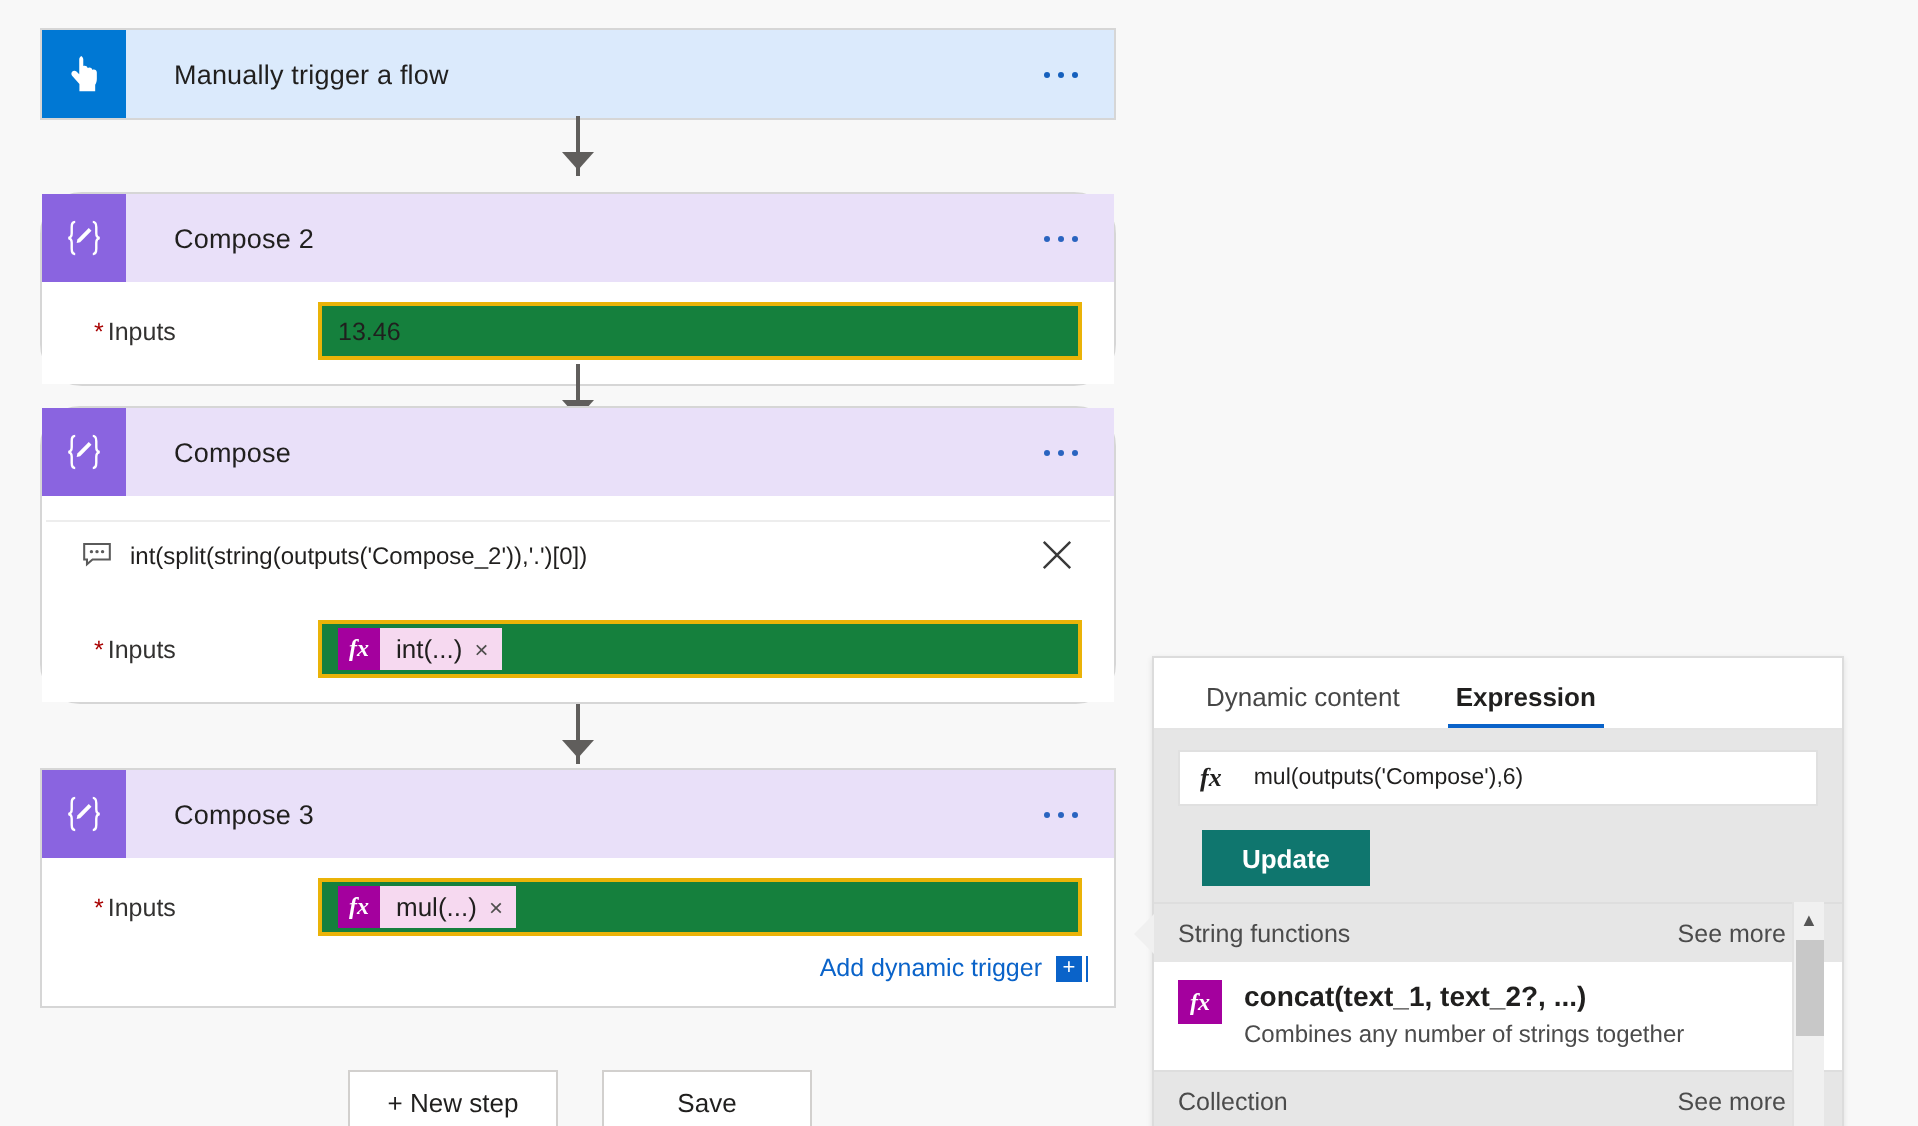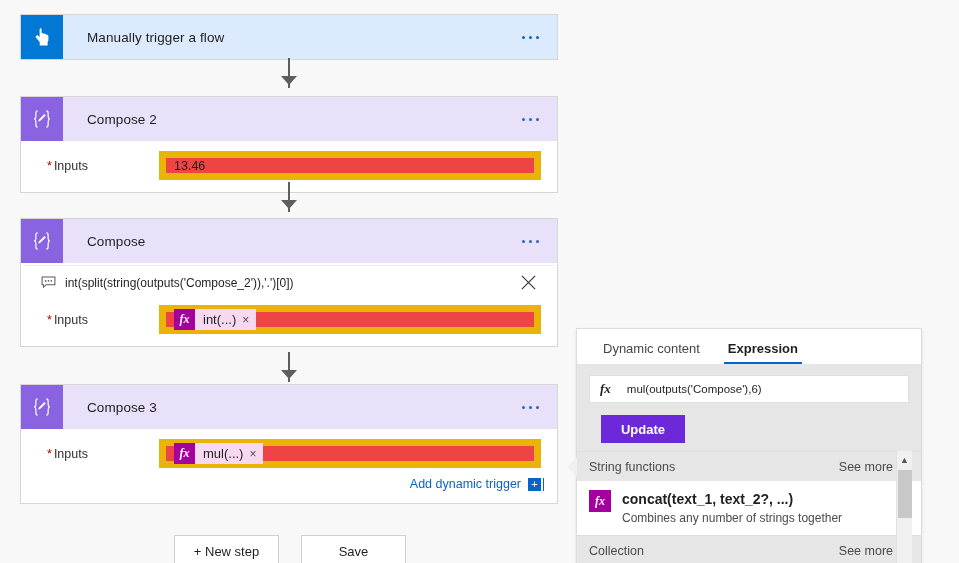--- a/index.html
+++ b/index.html
@@ -68,35 +68,35 @@
   }
   .field-label {
     width: 122px; min-width: 122px;
     font-size: 12.5px; color: #323130;
     padding-left: 10px;
   }
   .field-label .req { color: #a80000; margin-right: 2px; }
   .field-input {
     flex: 1;
     height: 29px;
-    border: 7px solid #eab308;
-    background: #ef4444;
+    border: 2px solid #eab308;
+    background: #15803d;
     display: flex; align-items: center;
     padding: 0 8px;
     font-size: 12.5px;
     color: #201f1e;
     text-align: center;
   }
 
   
   .expr-line {
     display: flex; align-items: center;
     border-top: 1px solid #ededed;
     padding: 8px 14px 6px 18px;
-    margin: 2px 2px;
+    margin: 12px 2px;
   }
   .expr-icon { margin-right: 9px; display: flex; align-items: center; }
   .expr-text {
     flex: 1;
     font-size: 12px;
     color: #201f1e;
     white-space: nowrap;
   }
   .expr-close { width: 26px; display: flex; justify-content: center; cursor: pointer; }
 
@@ -216,21 +216,21 @@
     font-size: 13px; color: #201f1e;
     margin-right: 16px;
   }
   .expr-field .expr-value {
     font-family: Liberation Sans, sans-serif;
     font-size: 11.5px; color: #201f1e;
   }
   .btn-update {
     margin: 12px 0 0 12px;
     width: 84px; height: 28px;
-    background: #6d28d9;
+    background: #0f766e;
     color: #fff; border: 0;
     font-size: 13px; font-weight: bold;
     cursor: pointer;
     font-family: "Liberation Sans", sans-serif;
   }
 
   .fn-list {
     position: absolute; left: 0; right: 0; top: 122px; bottom: 0;
     overflow: hidden;
   }
@@ -295,21 +295,21 @@
             <i></i>
             <i></i>
             <i></i>
           </div>
       </div>
     </div>
 
     <div class="connector" style="top:58px; height:30px;"></div>
     <div class="arrowhead" style="top:76px;"></div>
 
-    <div class="card compose" style="top:96px;">
+    <div class="card compose" style="top:96px;border-radius:21px;">
       <div class="card-header">
         <div class="card-icon">
           <svg width="24" height="22" viewBox="0 0 26 24" aria-hidden="true">
             <path fill="none" stroke="#ffffff" stroke-width="1.3" d="M8.2 3.2C6.6 3.2 6.3 4.4 6.3 6.1v3.3c0 1.5-.7 2.4-1.8 2.6 1.1.2 1.8 1.1 1.8 2.6v3.3c0 1.7.3 2.9 1.9 2.9"></path>
             <path fill="none" stroke="#ffffff" stroke-width="1.3" d="M17.8 3.2c1.6 0 1.9 1.2 1.9 2.9v3.3c0 1.5.7 2.4 1.8 2.6-1.1.2-1.8 1.1-1.8 2.6v3.3c0 1.7-.3 2.9-1.9 2.9"></path>
             <path fill="#ffffff" d="M15.6 6.6l1.5 1.5-6.2 6.2-1.9.4.4-1.9z"></path>
           </svg>
         </div>
         <div class="card-title">Compose 2</div>
         <div class="ellipsis">
@@ -324,21 +324,21 @@
             <span class="req">*</span><span>Inputs</span>
           </div>
           <div class="field-input">13.46</div>
         </div>
       </div>
     </div>
 
     <div class="connector" style="top:182px; height:30px;"></div>
     <div class="arrowhead" style="top:200px;"></div>
 
-    <div class="card compose" style="top:218px;">
+    <div class="card compose" style="top:203px;border-radius:20px;">
       <div class="card-header">
         <div class="card-icon">
           <svg width="24" height="22" viewBox="0 0 26 24" aria-hidden="true">
             <path fill="none" stroke="#ffffff" stroke-width="1.3" d="M8.2 3.2C6.6 3.2 6.3 4.4 6.3 6.1v3.3c0 1.5-.7 2.4-1.8 2.6 1.1.2 1.8 1.1 1.8 2.6v3.3c0 1.7.3 2.9 1.9 2.9"></path>
             <path fill="none" stroke="#ffffff" stroke-width="1.3" d="M17.8 3.2c1.6 0 1.9 1.2 1.9 2.9v3.3c0 1.5.7 2.4 1.8 2.6-1.1.2-1.8 1.1-1.8 2.6v3.3c0 1.7-.3 2.9-1.9 2.9"></path>
             <path fill="#ffffff" d="M15.6 6.6l1.5 1.5-6.2 6.2-1.9.4.4-1.9z"></path>
           </svg>
         </div>
         <div class="card-title">Compose</div>
         <div class="ellipsis">

